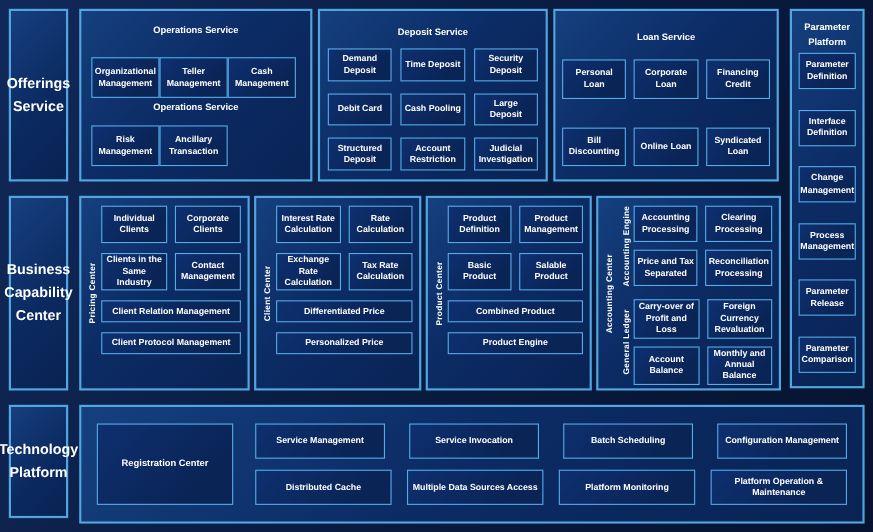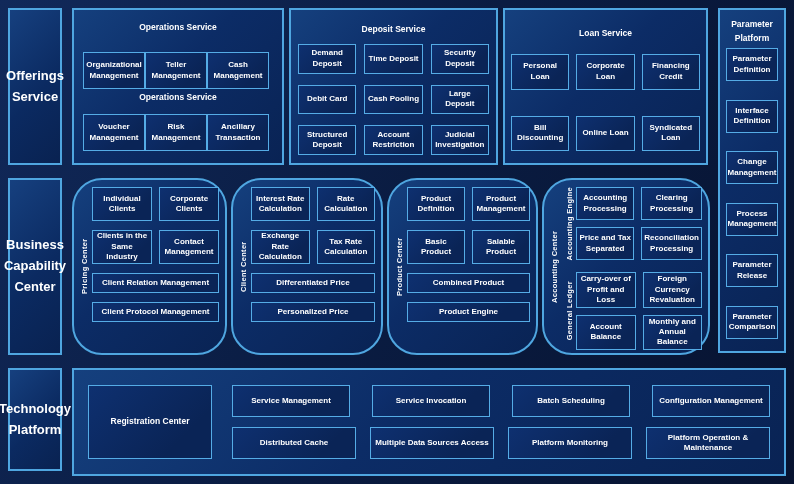--- a/index.html
+++ b/index.html
@@ -47,21 +47,21 @@
   }
   .grid6{
     position:absolute;top:44px;left:6px;right:6px;bottom:12px;
     display:grid;grid-template-columns:repeat(3,1fr);gap:26px 7px;
   }
   .pstack{
     position:absolute;top:38px;left:6px;right:6px;bottom:12px;
     display:flex;flex-direction:column;justify-content:space-between;
   }
   .pstack .box{height:33px;text-align:center;}
-  .vpanel{display:flex;padding:7px 6px 7px 2px;box-sizing:border-box;border-radius:30px;}
+  .vpanel{display:flex;padding:7px 6px 7px 2px;box-sizing:border-box;}
   .vlabel{
     width:16px;display:flex;align-items:center;justify-content:center;
     writing-mode:vertical-rl;transform:rotate(180deg);
     font-size:7.5px;font-weight:700;color:#fff;letter-spacing:0.3px;white-space:nowrap;
   }
   .vcontent{flex:1;display:flex;flex-direction:column;gap:9px;}
   .pair{display:flex;gap:7px;}
   .pair .box{flex:1;height:34px;}
   .wbox{height:20px;}
   .acc-groups{flex:1;display:flex;flex-direction:column;gap:12px;}
@@ -98,21 +98,20 @@
 
   <div class="panel ops pos-ops">
     <div class="panel-title" style="top:12px;">Operations Service</div>
     <div class="row ops-row1">
       <div class="box">Organizational Management</div>
       <div class="box">Teller Management</div>
       <div class="box">Cash Management</div>
     </div>
     <div class="panel-title ops-sub">Operations Service</div>
     <div class="row ops-row2">
-      <div class="box">Voucher Management</div>
       <div class="box">Risk Management</div>
       <div class="box">Ancillary Transaction</div>
     </div>
   </div>
 
   <div class="panel pos-deposit">
     <div class="panel-title" style="top:14px;">Deposit Service</div>
     <div class="grid9">
       <div class="box">Demand Deposit</div>
       <div class="box">Time Deposit</div>

